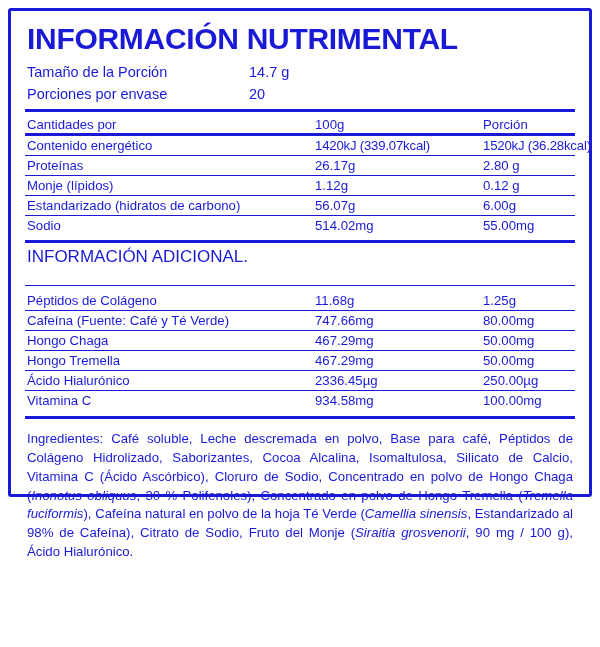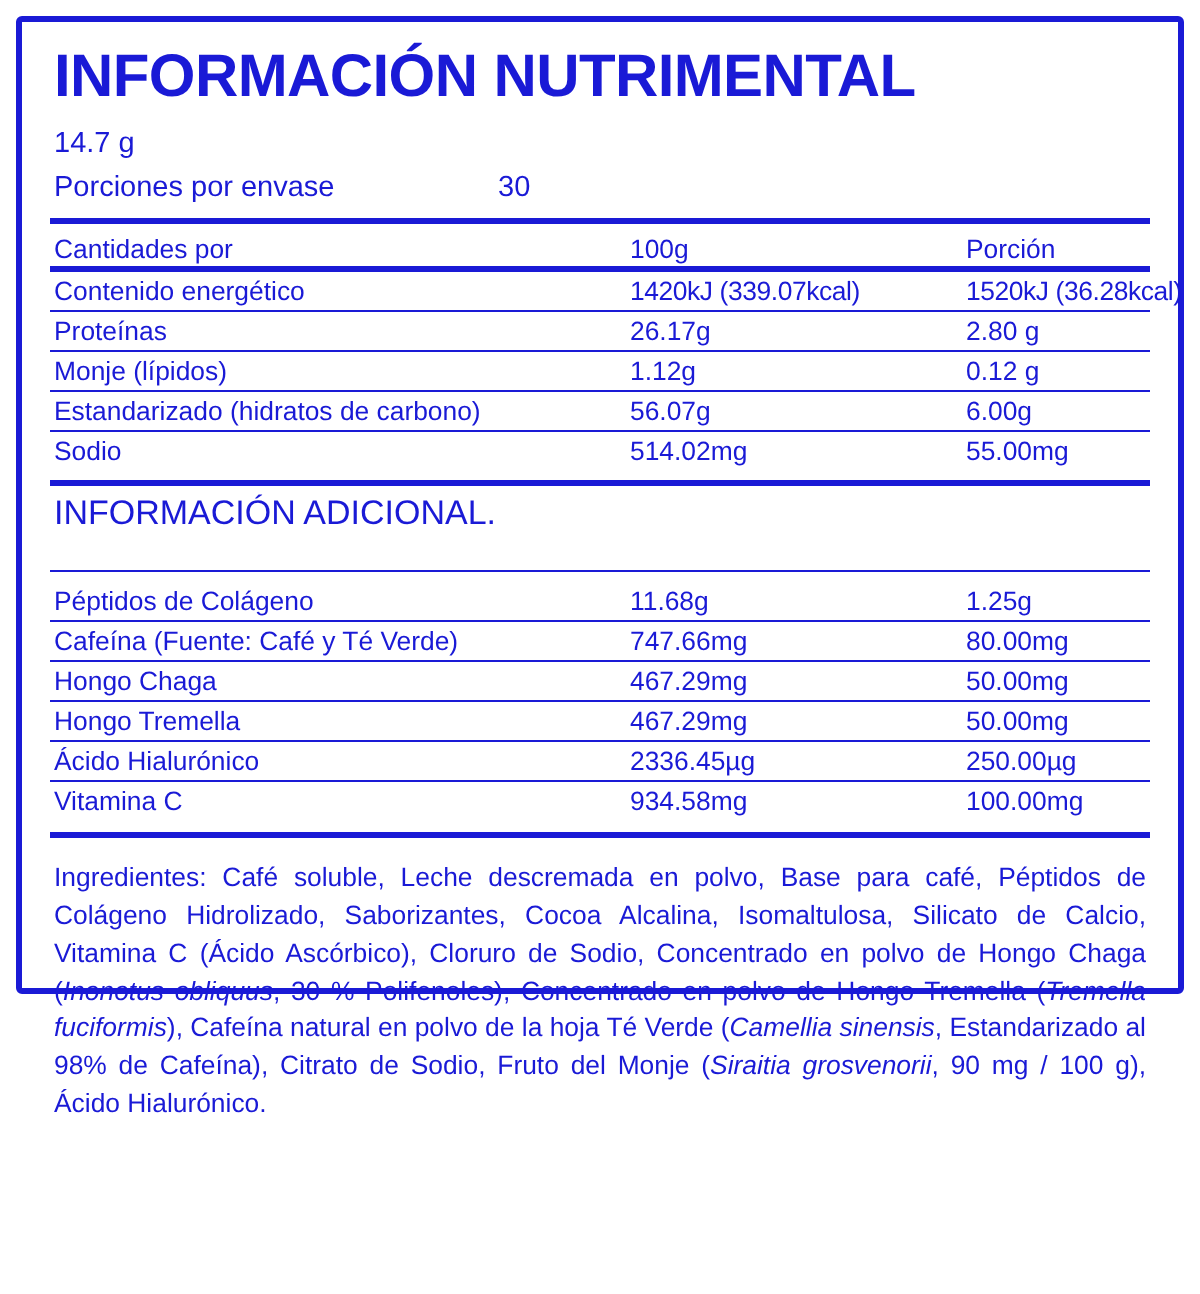--- a/index.html
+++ b/index.html
@@ -104,25 +104,26 @@
   }
 </style>
 </head>
 <body>
 
 <div class="panel">
 
   <div class="title">INFORMACIÓN NUTRIMENTAL</div>
 
   <div class="serving-row">
+    <div class="lbl">Tamaño de la Porción</div>
     <div class="val">14.7 g</div>
   </div>
   <div class="serving-row">
     <div class="lbl">Porciones por envase</div>
-    <div class="val">30</div>
+    <div class="val">20</div>
   </div>
 
   <div class="rule-thick"></div>
 
   <table>
     <tbody>
       <tr class="headrow">
         <td class="col-name">Cantidades por</td>
         <td class="col-100">100g</td>
         <td class="col-por">Porción</td>

